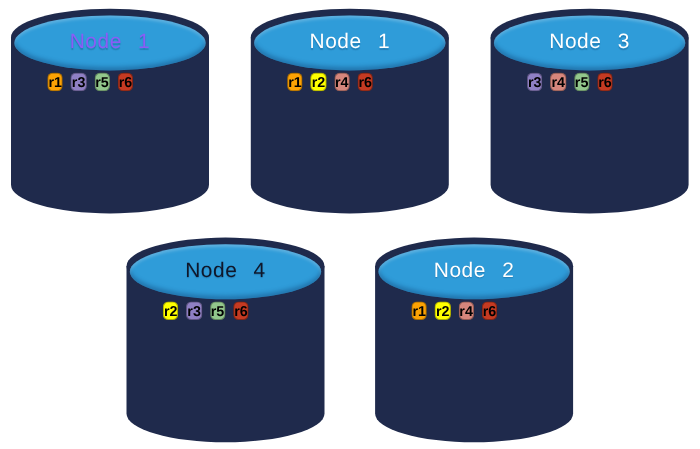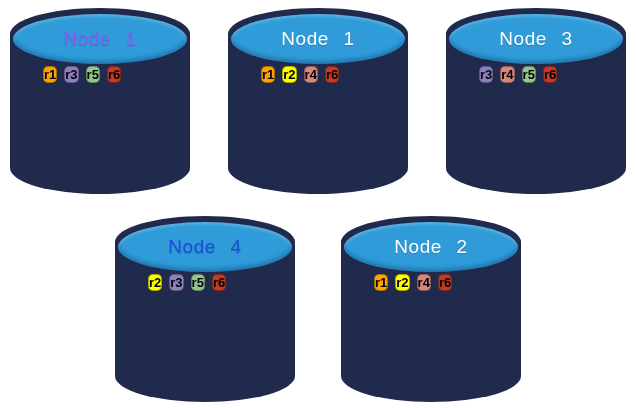--- a/index.html
+++ b/index.html
@@ -115,21 +115,21 @@
             <span style="color: rgb(0, 0, 0);">r6</span>
           </div>
         </div>
   </div>
     </div>
   <div class="row row-2">
       <div class="cyl" style="--body-color: #1F2A4C;">
     <div class="cyl-top-back"></div>
     <div class="cyl-body"></div>
     <div class="cyl-top" style="background: rgb(47, 156, 217);"></div>
-    <div class="node-label" style="color: #1d4ed8;">Node 4</div>
+    <div class="node-label" style="color: #0f172a;">Node 4</div>
     <div class="bars">
           <div class="bar" style="background: rgb(255, 255, 0);">
             <span style="color: rgb(0, 0, 0);">r2</span>
           </div>
           <div class="bar" style="background: rgb(143, 128, 196);">
             <span style="color: rgb(0, 0, 0);">r3</span>
           </div>
           <div class="bar" style="background: rgb(146, 199, 140);">
             <span style="color: rgb(0, 0, 0);">r5</span>
           </div>

